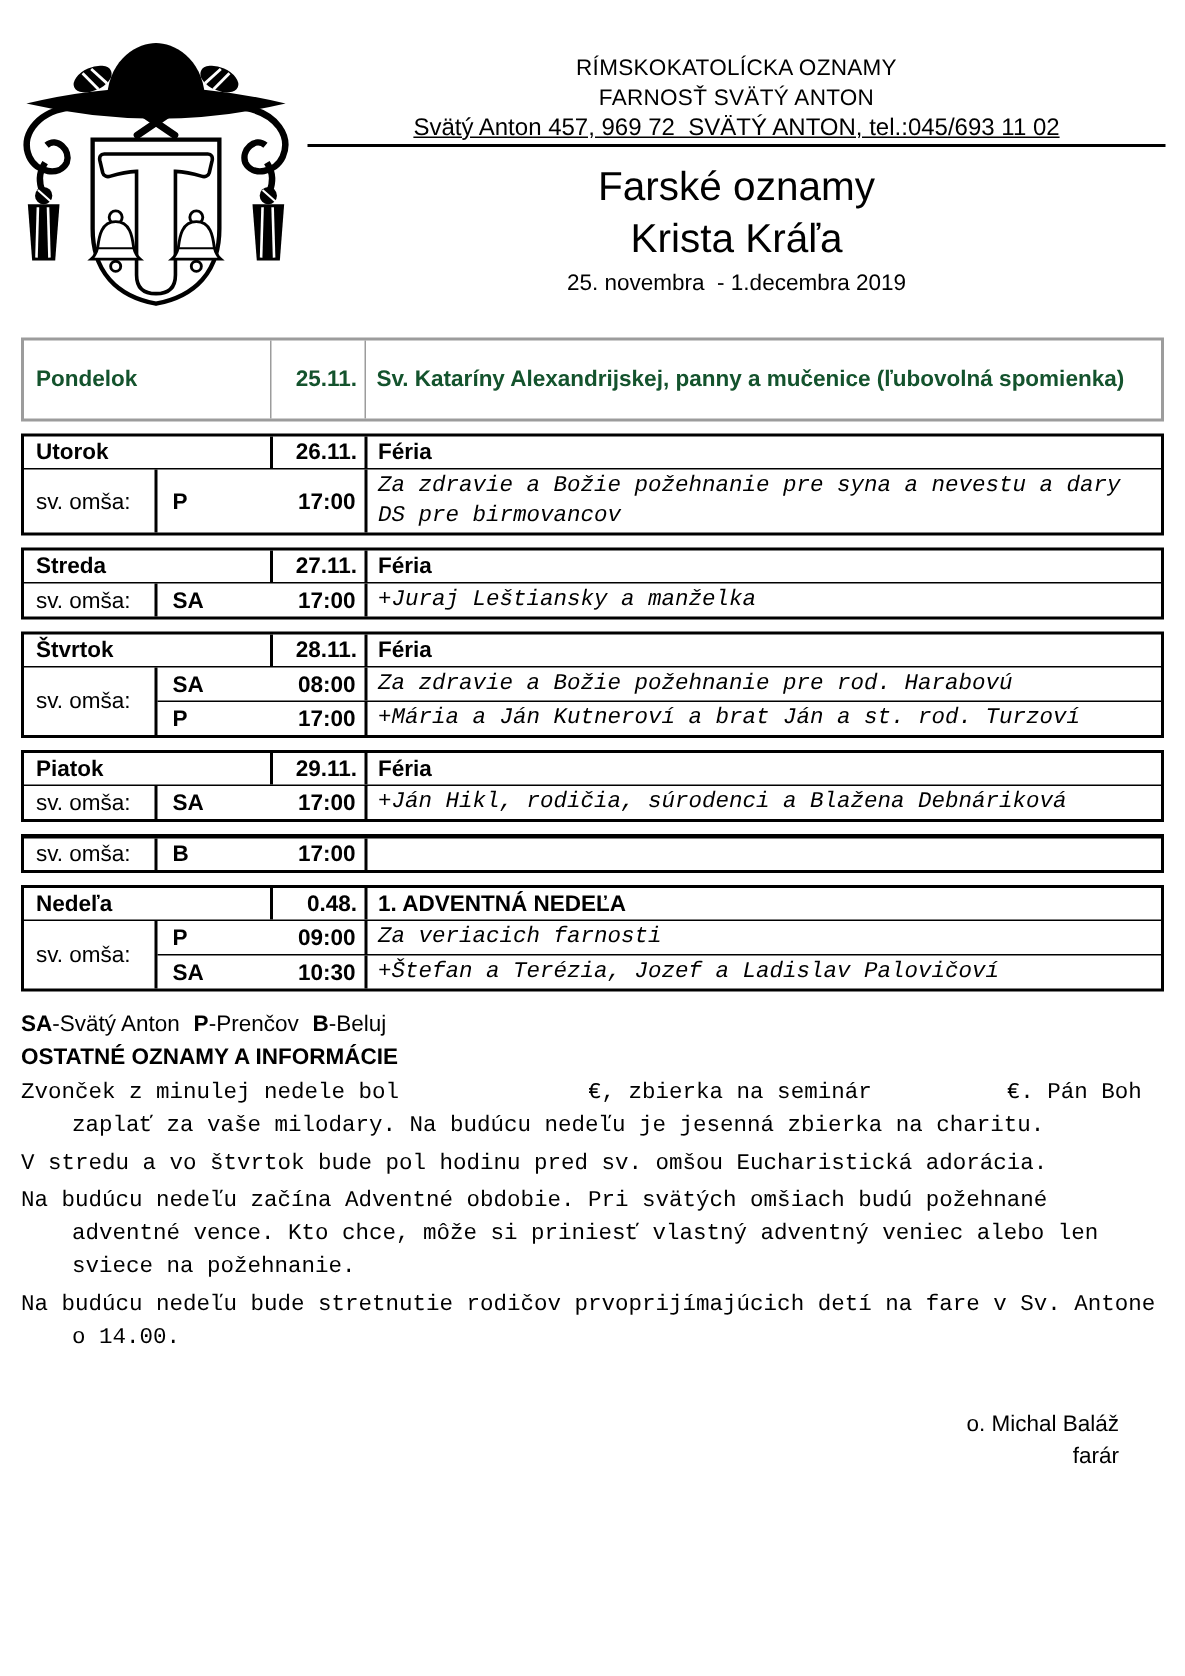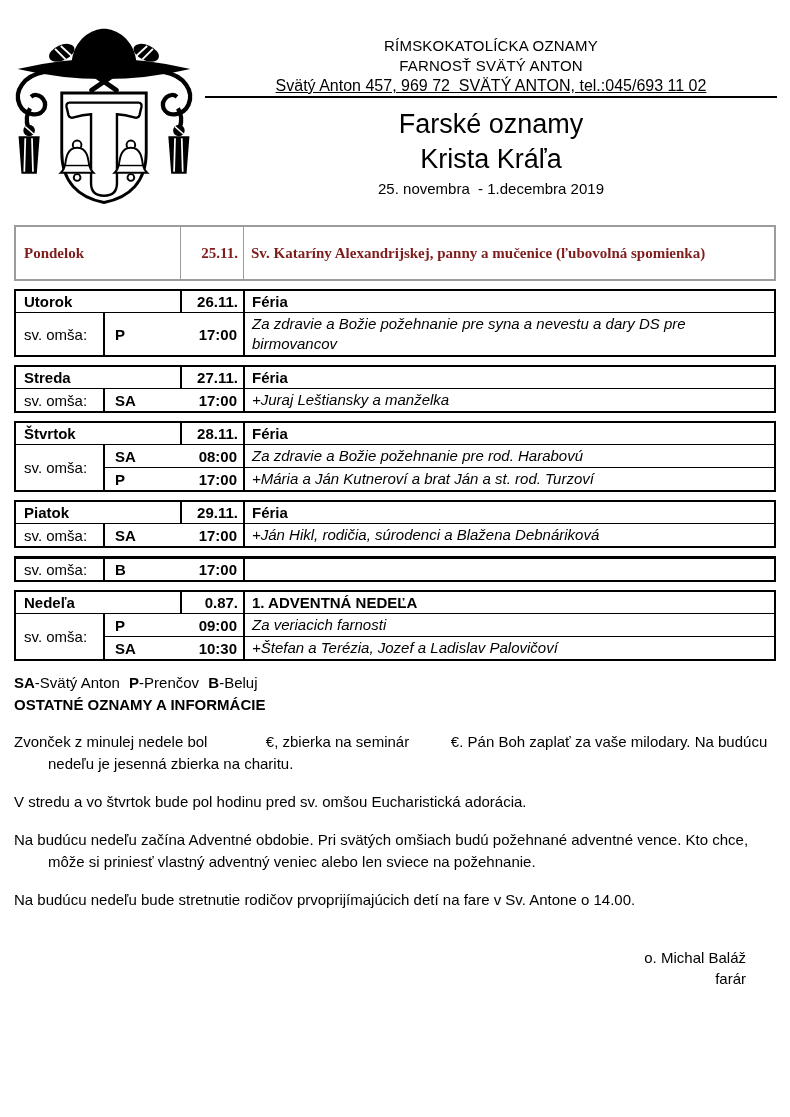--- a/index.html
+++ b/index.html
@@ -31,33 +31,33 @@
   .head .date { width: 63px; border-left: 2px solid #000; justify-content: flex-end; padding: 1px 5px 1px 0; }
   .head .feast{ flex: 1; border-left: 2px solid #000; padding: 1px 6px 1px 7px; }
   .row.body { border-top: 1px solid #000; }
   .body .label { width: 87px; padding-left: 8px; display: flex; align-items: center; font-weight: normal; }
   .mass-col { flex: 1; border-left: 2px solid #000; display: flex; flex-direction: column; }
   .mass { display: flex; flex: 1; }
   .mass + .mass { border-top: 1px solid #000; }
   .pt { width: 138px; min-height: 21px; display: flex; justify-content: space-between; align-items: center;
         font-weight: bold; padding: 1px 6px 1px 10px; }
   .intent { flex: 1; border-left: 2px solid #000; min-height: 21px;
-            font-family: Liberation Sans, sans-serif; font-style: italic; font-size: 15px; line-height: 20px;
+            font-family: Liberation Mono, monospace; font-style: italic; font-size: 15px; line-height: 20px;
             padding: 1px 4px 1px 7px; display: flex; flex-direction: column; justify-content: center; }
   
-  .tbl.muted { border-color: #9c9c9c; color: #7f1d1d; font-family: Liberation Serif, serif; }
+  .tbl.muted { border-color: #9c9c9c; color: #14532d; }
   .tbl.muted .head .date, .tbl.muted .head .feast { border-left-color: #9c9c9c; border-left-width: 1px; }
   .tbl.muted .head .cell { min-height: 52px; line-height: 20px; }
 
   
   .notes { margin: 12px 14px 0 14px; font-size: 15px; }
   .legend { line-height: 20px; }
   .legend .grp { margin-right: 5px; }
   .oth-heading { font-weight: bold; line-height: 21px; margin-top: 1px; }
-  .para { line-height: 22px; padding-left: 34px; text-indent: -34px; white-space: pre-wrap; margin-top: 16px; }
+  .para { line-height: 22px; padding-left: 34px; text-indent: -34px; white-space: pre-wrap; margin-top: 3px; font-family: Liberation Mono, monospace; }
   .signature { margin-top: 36px; text-align: right; padding-right: 30px; line-height: 21px; }
   b { font-weight: bold; }
 </style>
 </head>
 <body>
 
 <svg class="crest" width="196" height="192" viewBox="0 0 200 200" xmlns="http://www.w3.org/2000/svg">
 
   <g stroke="#000" stroke-width="5" stroke-linecap="round">
     <line x1="88" y1="54" x2="113" y2="71"></line>
@@ -245,21 +245,21 @@
               <span></span>
             </div>
         </div>
       </div>
     </div>
   </div>
 
   <div class="tbl">
     <div class="row head">
       <div class="cell day">Nedeľa</div>
-      <div class="cell date">0.87.</div>
+      <div class="cell date">0.48.</div>
       <div class="cell feast">1. ADVENTNÁ NEDEĽA</div>
     </div>
     <div class="row body">
       <div class="label">sv. omša:</div>
       <div class="mass-col">
         <div class="mass">
           <div class="pt">
             <span>P</span>
             <span>09:00</span>
           </div>

